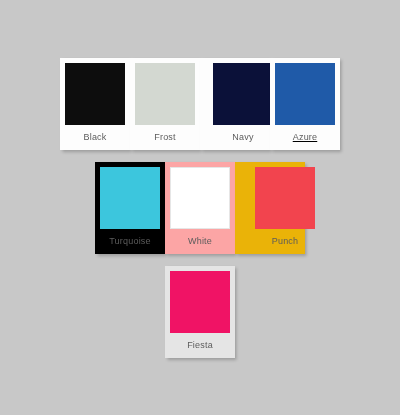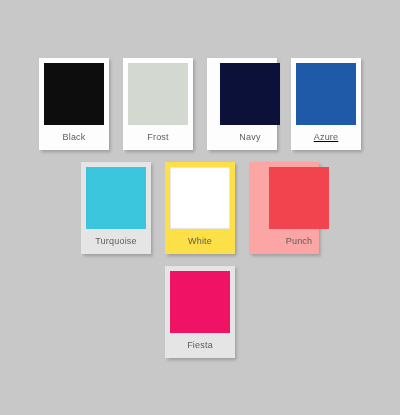--- a/index.html
+++ b/index.html
@@ -22,21 +22,20 @@
     top: 0;
     width: 400px;
     height: 415px;
     box-sizing: border-box;
     padding-top: 58px;
   }
 
   .swatch-row {
     display: flex;
     justify-content: center;
-    gap: 14px;
     margin-bottom: 12px;
   }
   .swatch-row.row-last {
     margin-bottom: 0;
     margin-top: 2px;
   }
 
   
   .swatch-card {
     width: 70px;
@@ -93,29 +92,29 @@
       <div class="swatch-chip" style="background: rgb(11, 17, 57);"></div>
       <div class="swatch-label" style="color: rgb(92, 92, 92);">Navy</div>
     </div>
     <div class="swatch-card" style="background: rgb(253, 253, 253); text-decoration: underline;">
       <div class="swatch-chip" style="background: rgb(31, 90, 168);"></div>
       <div class="swatch-label" style="color: rgb(92, 92, 92);">Azure</div>
     </div>
   </div>
 
   <div class="swatch-row">
-    <div class="swatch-card" style="background: #e5e5e5;">
+    <div class="swatch-card" style="background: #000000;">
       <div class="swatch-chip" style="background: rgb(60, 198, 221);"></div>
       <div class="swatch-label" style="color: rgb(92, 92, 92);">Turquoise</div>
     </div>
-    <div class="swatch-card" style="background: #fde047;">
+    <div class="swatch-card" style="background: #fca5a5;">
       <div class="swatch-chip has-outline" style="background: rgb(255, 255, 255);"></div>
       <div class="swatch-label" style="color: rgb(92, 92, 92);">White</div>
     </div>
-    <div class="swatch-card" style="background: #fca5a5; padding-left: 35px;">
+    <div class="swatch-card" style="background: #eab308; padding-left: 35px;">
       <div class="swatch-chip" style="background: rgb(242, 68, 78);"></div>
       <div class="swatch-label" style="color: rgb(92, 92, 92);">Punch</div>
     </div>
   </div>
 
   <div class="swatch-row row-last">
     <div class="swatch-card" style="background: #e5e5e5;">
       <div class="swatch-chip" style="background: rgb(240, 19, 101);"></div>
       <div class="swatch-label" style="color: rgb(92, 92, 92);">Fiesta</div>
     </div>

